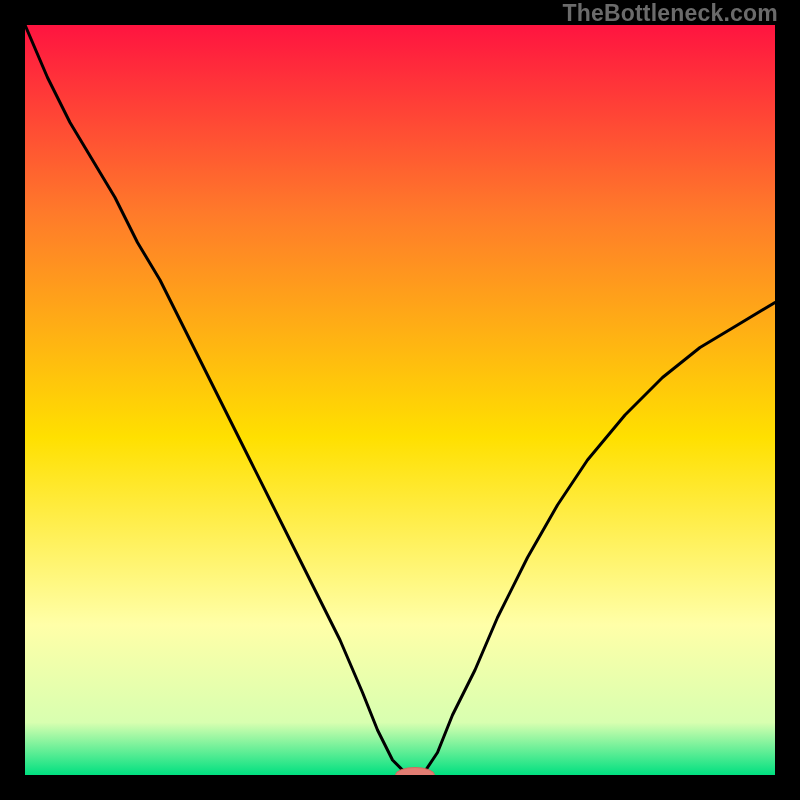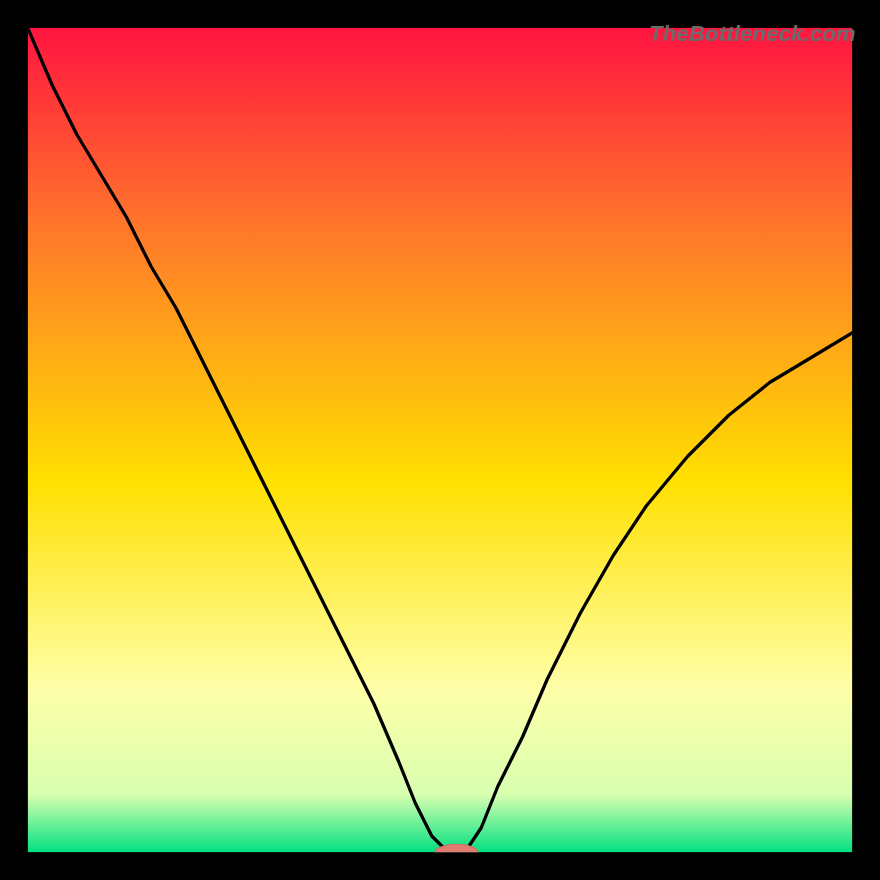--- a/index.html
+++ b/index.html
@@ -21,28 +21,27 @@
   .plot-area {
     position: absolute;
     left: 25px;
     top: 25px;
     width: 750px;
     height: 750px;
     overflow: hidden;
   }
   .attribution {
     position: absolute;
-    top: 20px;
+    top: 0;
     right: 22px;
     font-family: Arial, Helvetica, sans-serif;
-    font-size: 20px;
+    font-size: 23px;
     font-weight: 600;
     color: #6b6b6b;
     letter-spacing: 0.2px;
-    font-style: italic;
   }
   svg {
     display: block;
   }
 </style>
 </head>
 <body>
 
 <div class="frame">
 

